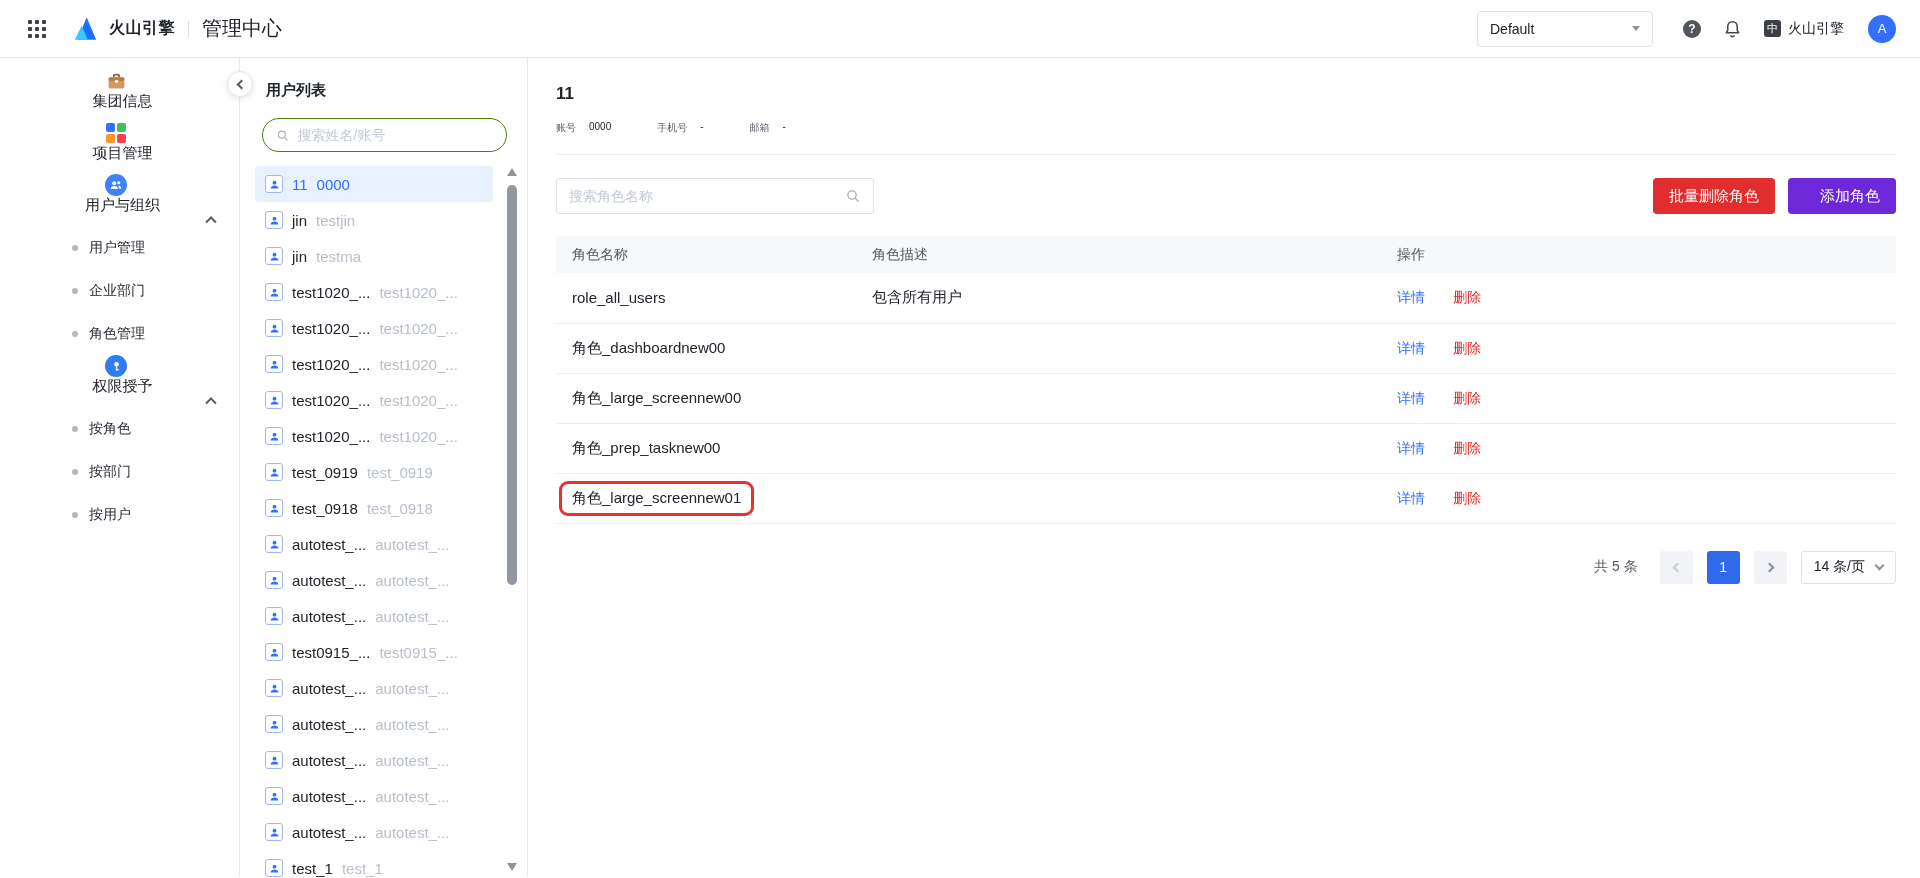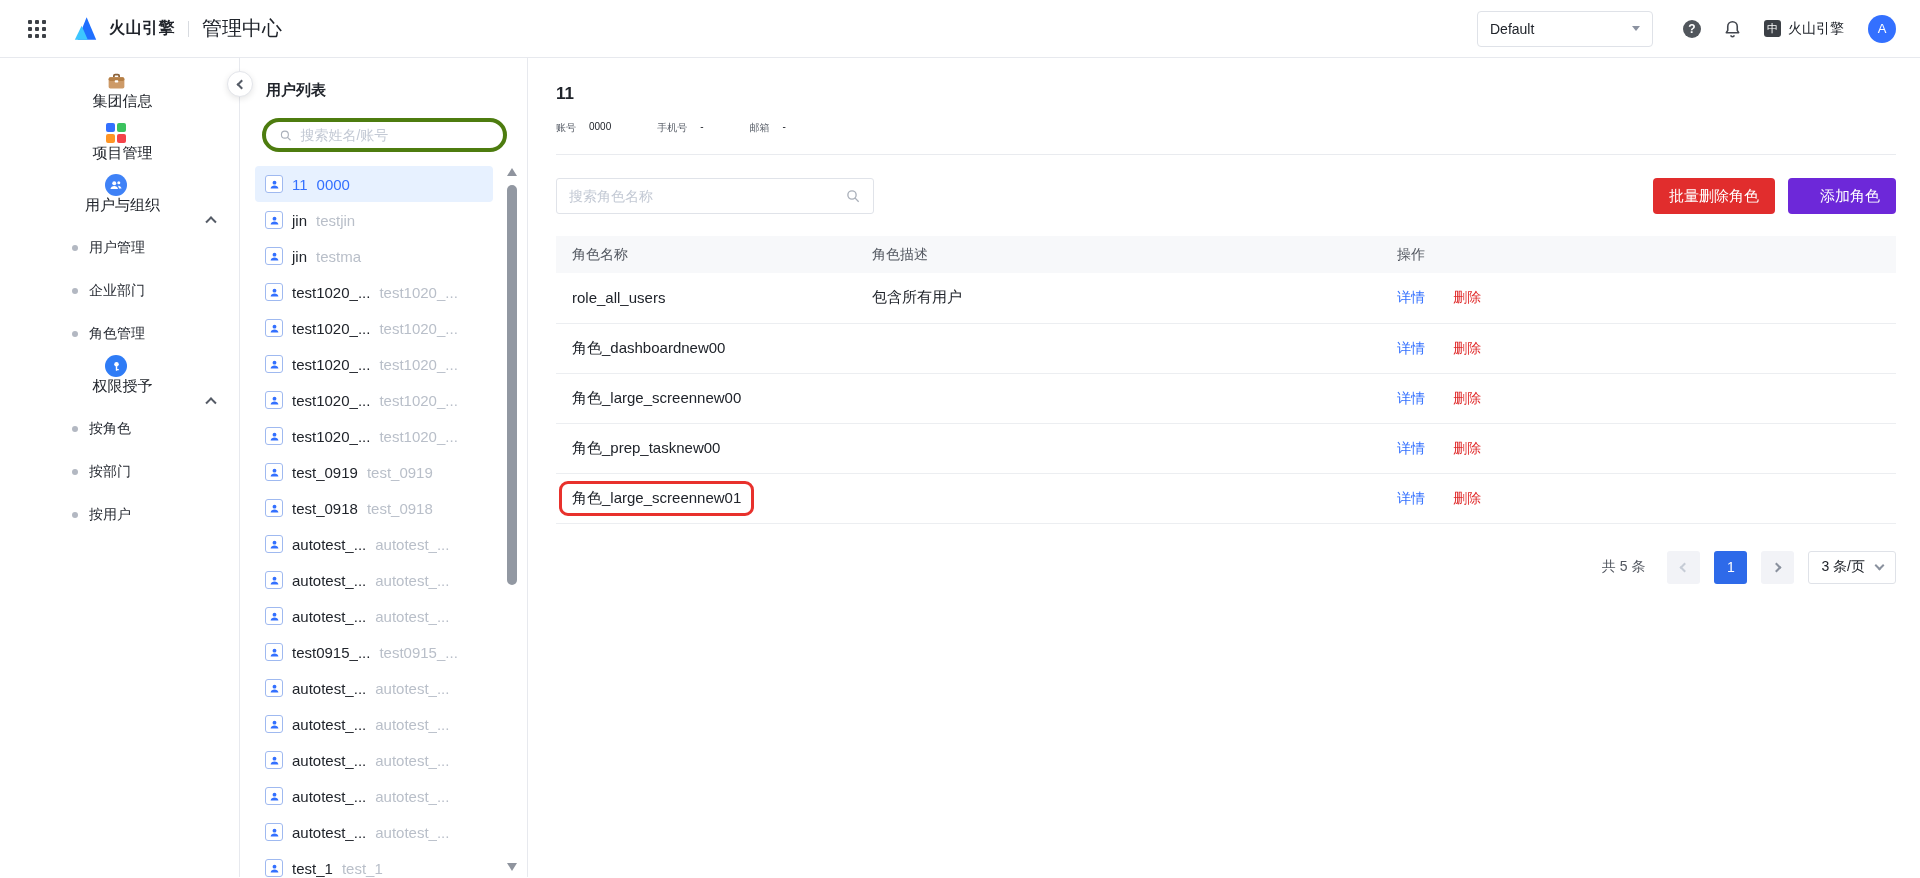--- a/index.html
+++ b/index.html
@@ -49,21 +49,21 @@
 
   
   .userpanel { width:288px; border-right:1px solid #e7e9ee; position:relative; display:flex;
     flex-direction:column; flex-shrink:0; }
   .collapse-btn { position:absolute; left:-13px; top:13px; width:26px; height:26px; border-radius:50%;
     background:#fff; border:1px solid #e3e5ea; box-shadow:0 2px 6px rgba(0,0,0,.10); display:flex;
     align-items:center; justify-content:center; z-index:5; cursor:pointer; }
   .chev-left { width:7px; height:7px; border-left:2px solid #555b66; border-bottom:2px solid #555b66;
     transform:rotate(45deg); margin-left:3px; }
   .up-title { font-size:15px; font-weight:600; padding:23px 0 0 26px; }
-  .up-search { margin:18px 20px 12px 22px; height:34px; border:4px solid #4d7c0f; border-radius:17px;
+  .up-search { margin:18px 20px 12px 22px; height:34px; border:1px solid #4d7c0f; border-radius:17px;
     display:flex; align-items:center; padding:0 13px; gap:8px; }
   .up-search input { border:none; outline:none; font-size:14px; width:100%; font-family:inherit; background:transparent; }
   ::placeholder { color:#c3c9d4; }
   .user-list { flex:1; position:relative; padding:2px 34px 0 15px; overflow:hidden; }
   .user-item { height:36px; display:flex; align-items:center; gap:9px; padding:0 10px; border-radius:4px;
     font-size:15px; cursor:pointer; white-space:nowrap; overflow:hidden; }
   .uic { width:18px; height:18px; border:1px solid #9fb9f0; border-radius:3px; display:flex; flex-shrink:0;
     align-items:center; justify-content:center; background:#fff; }
   .uname { color:#20242b; } .uacct { color:#b9bfc9; }
   .user-item.selected { background:#e7f1ff; }
@@ -551,18 +551,18 @@
     <div class="pagination">
       <span class="total">共 5 条</span>
       <span class="pg-btn">
         <span class="pchev-l"></span>
       </span>
       <span class="pg-cur">1</span>
       <span class="pg-btn">
         <span class="pchev-r"></span>
       </span>
       <span class="pg-size">
-        <span>3 条/页</span>
+        <span>14 条/页</span>
         <span class="pchev-d"></span>
       </span>
     </div>
   </main>
 </div>
 
 </body></html>

